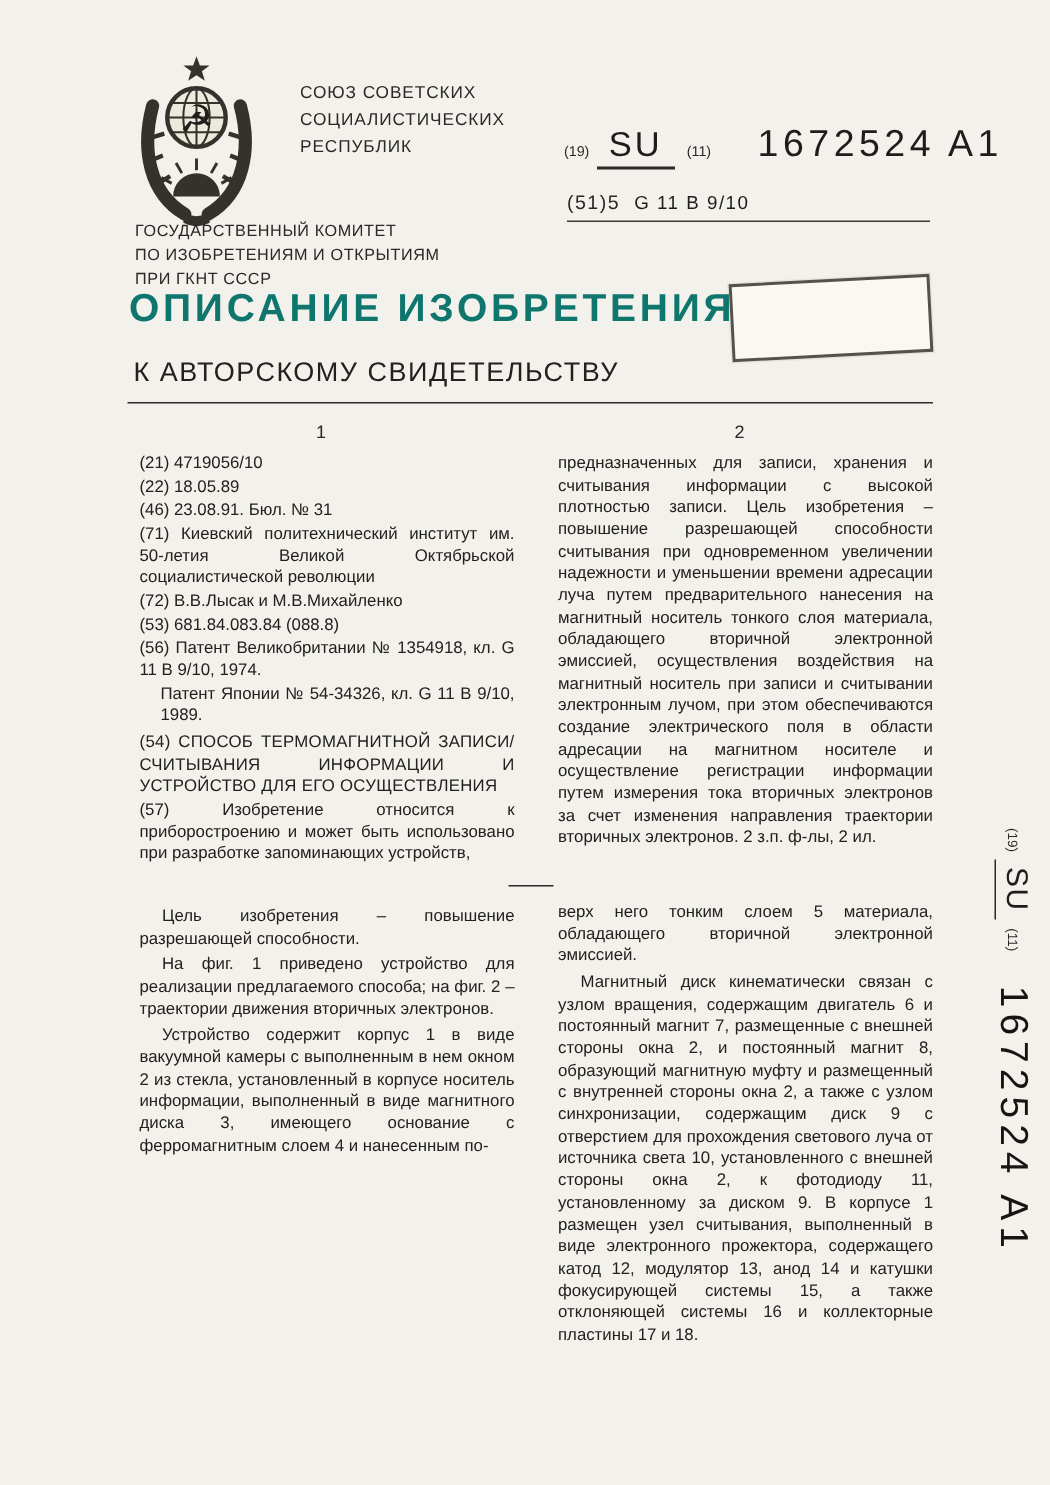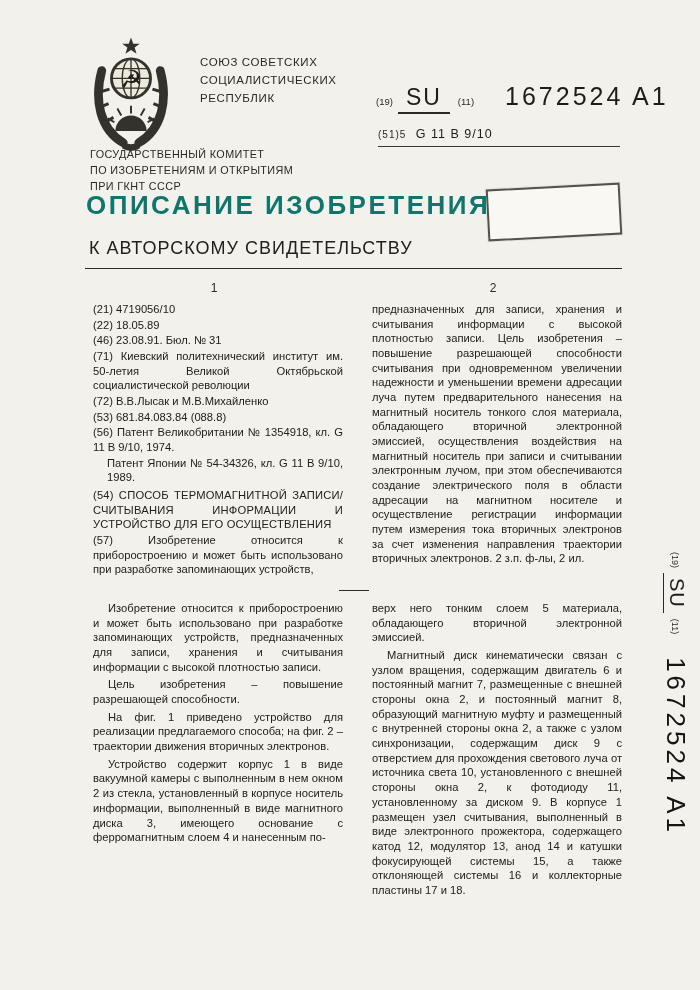--- a/index.html
+++ b/index.html
@@ -28,21 +28,21 @@
     font-size: 23px; letter-spacing: 2px; padding: 0 8px 1px;
     border-bottom: 2px solid #2a2925; margin-right: 8px;
   }
   .pub-num { font-size: 25px; letter-spacing: 3px; margin-left: 26px; }
 
   .ipc-line {
     position: absolute; left: 378px; top: 127px; width: 242px;
     padding-bottom: 5px; border-bottom: 1.2px solid #3a3833;
     font-size: 12.5px; letter-spacing: 1px;
   }
-  .ipc-line .small-code { font-size: 10px; }
+  .ipc-line .small-code { font-size: 13px; }
 
   .committee {
     position: absolute; left: 90px; top: 146px;
     font-size: 10.8px; line-height: 1.5; letter-spacing: .4px;
     white-space: pre-line; color: #2a2925;
   }
 
   .doc-title {
     position: absolute; left: 86px; top: 190px;
     font-size: 26px; font-weight: bold; letter-spacing: 2.5px;
@@ -174,21 +174,20 @@
       </div>
       <div class="col">
         <p>предназначенных для записи, хранения и считывания информации с высокой плотностью записи. Цель изобретения – повышение разрешающей способности считывания при одновременном увеличении надежности и уменьшении времени адресации луча путем предварительного нанесения на магнитный носитель тонкого слоя материала, обладающего вторичной электронной эмиссией, осуществления воздействия на магнитный носитель при записи и считывании электронным лучом, при этом обеспечиваются создание электрического поля в области адресации на магнитном носителе и осуществление регистрации информации путем измерения тока вторичных электронов за счет изменения направления траектории вторичных электронов. 2 з.п. ф-лы, 2 ил.</p>
       </div>
     </div>
 
     <div class="mid-tick"></div>
 
     <div class="colrow">
       <div class="col">
-        <p class="ind">Изобретение относится к приборостроению и может быть использовано при разработке запоминающих устройств, предназначенных для записи, хранения и считывания информации с высокой плотностью записи.</p>
         <p class="ind space-above">Цель изобретения – повышение разрешающей способности.</p>
         <p class="ind space-above">На фиг. 1 приведено устройство для реализации предлагаемого способа; на фиг. 2 – траектории движения вторичных электронов.</p>
         <p class="ind space-above">Устройство содержит корпус 1 в виде вакуумной камеры с выполненным в нем окном 2 из стекла, установленный в корпусе носитель информации, выполненный в виде магнитного диска 3, имеющего основание с ферромагнитным слоем 4 и нанесенным по-</p>
       </div>
       <div class="col">
         <p>верх него тонким слоем 5 материала, обладающего вторичной электронной эмиссией.</p>
         <p class="ind space-above">Магнитный диск кинематически связан с узлом вращения, содержащим двигатель 6 и постоянный магнит 7, размещенные с внешней стороны окна 2, и постоянный магнит 8, образующий магнитную муфту и размещенный с внутренней стороны окна 2, а также с узлом синхронизации, содержащим диск 9 с отверстием для прохождения светового луча от источника света 10, установленного с внешней стороны окна 2, к фотодиоду 11, установленному за диском 9. В корпусе 1 размещен узел считывания, выполненный в виде электронного прожектора, содержащего катод 12, модулятор 13, анод 14 и катушки фокусирующей системы 15, а также отклоняющей системы 16 и коллекторные пластины 17 и 18.</p>
       </div>
     </div>
 

